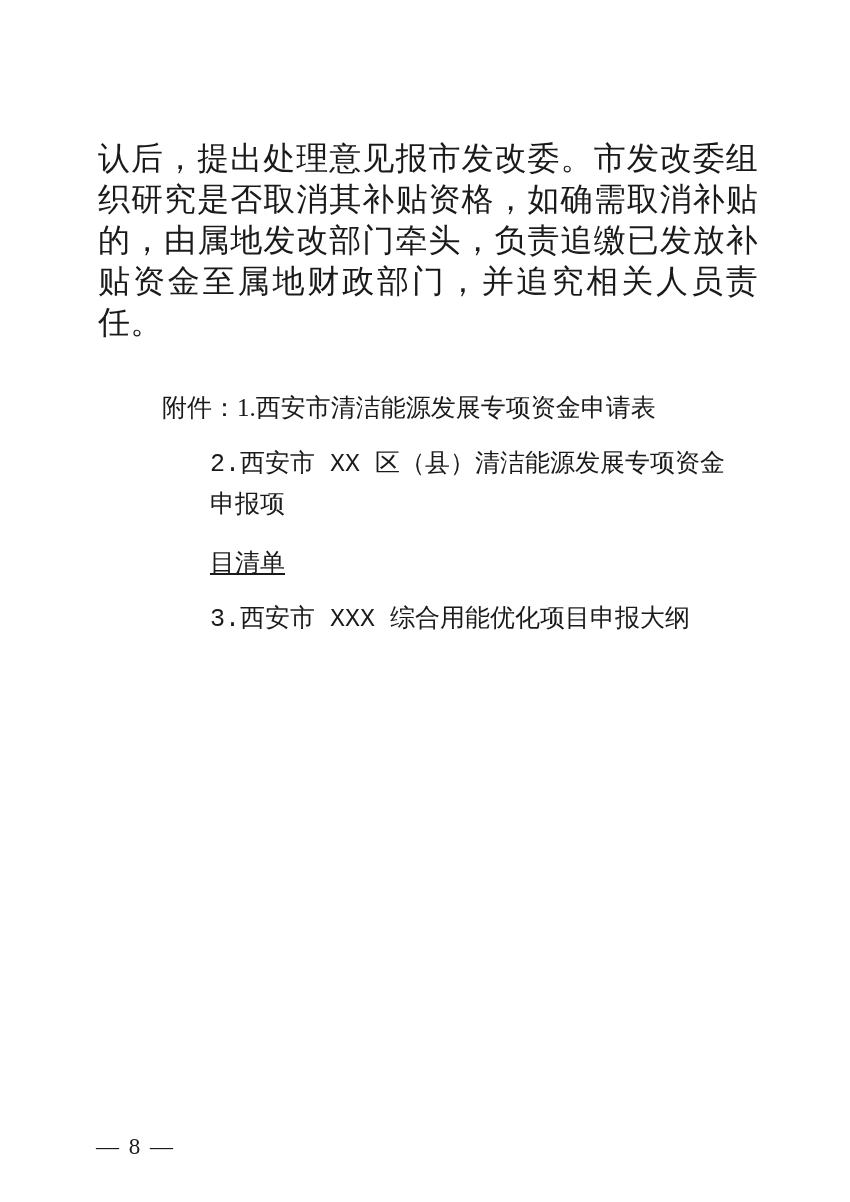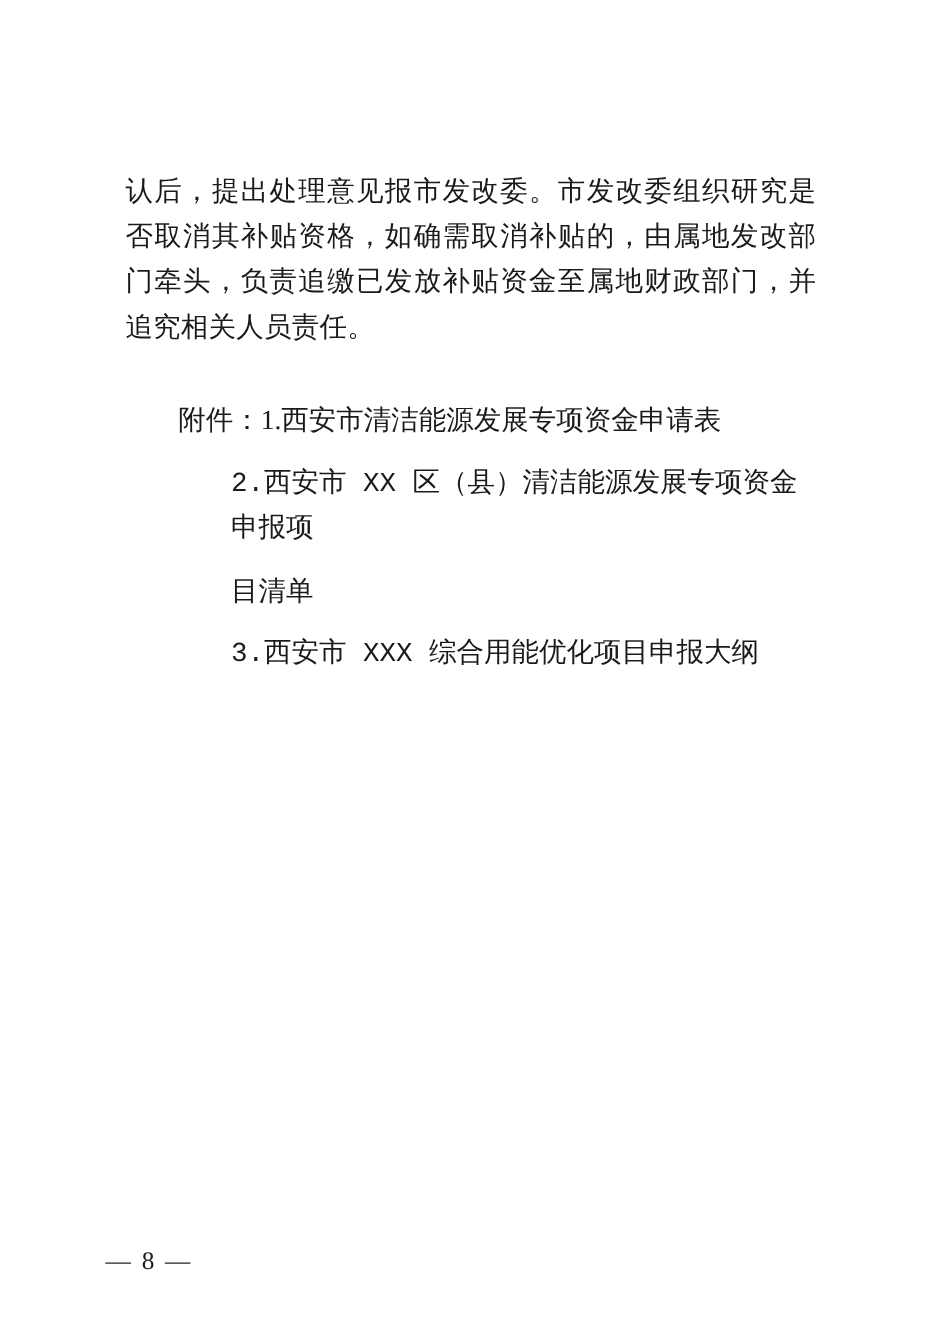--- a/index.html
+++ b/index.html
@@ -19,27 +19,27 @@
     overflow: hidden;
     box-sizing: border-box;
   }
   .content {
     position: absolute;
     left: 98px;
     top: 138px;
     width: 660px;
   }
   .para {
-    font-size: 25px;
+    font-size: 32px;
     line-height: 41px;
     color: #1a1a1a;
     text-align: justify;
     text-justify: inter-ideograph;
     letter-spacing: 0.2px;
-    margin: 16px;
+    margin: 0;
   }
   .attach-block {
     margin-top: 44px;
   }
   .attach-line {
     font-size: 25px;
     line-height: 41px;
     color: #1a1a1a;
     margin: 16px;
     white-space: pre-wrap;
@@ -47,20 +47,21 @@
   .attach-first {
     text-indent: 48px;
   }
   .attach-indent {
     padding-left: 96px;
     text-indent: 0;
     font-family: Liberation Mono, monospace;
   }
   .attach-cont {
     padding-left: 96px;
+    text-decoration: underline;
   }
   .footer {
     position: absolute;
     left: 0;
     right: 0;
     bottom: 42px;
     text-align: left;
     padding-left: 96px;
   }
   .page-number {

